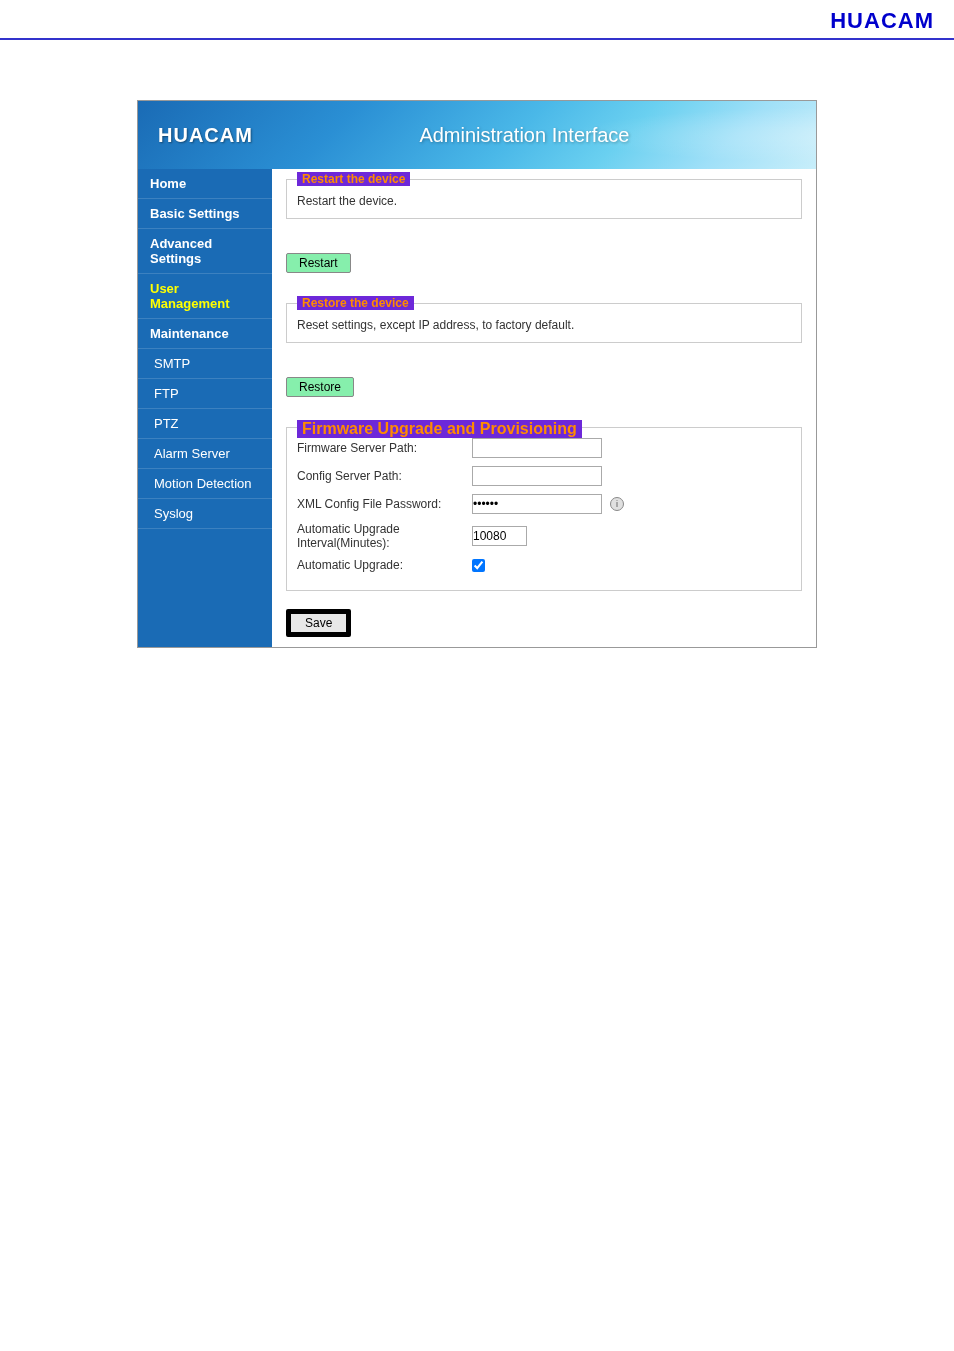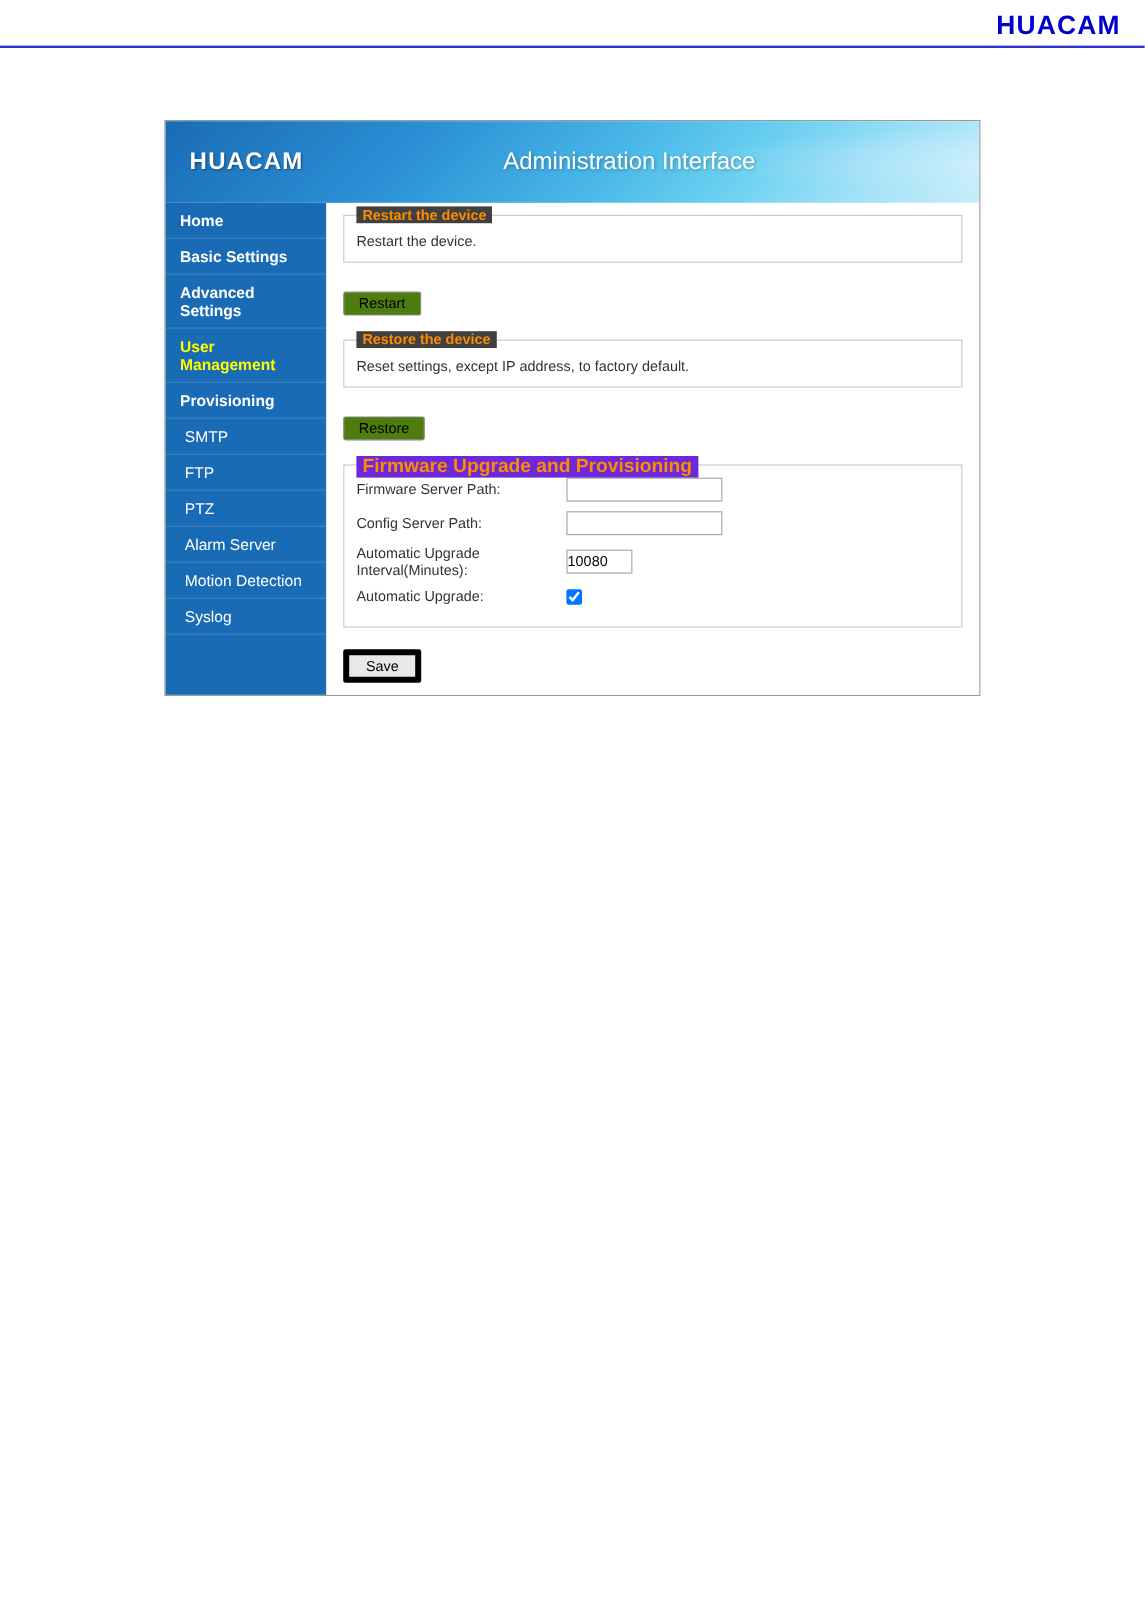--- a/index.html
+++ b/index.html
@@ -118,40 +118,40 @@
     .section-box {
       border: 1px solid #ccc;
       margin-bottom: 12px;
       position: relative;
       padding: 10px 10px 10px;
     }
     .section-legend {
       position: absolute;
       top: -8px;
       left: 10px;
-      background: #404040;
+      background: #6d28d9;
       padding: 0 5px;
       font-size: 12px;
       font-weight: bold;
       color: #ff8c00;
     }
     .section-text {
       font-size: 12px;
       color: #333;
       margin-top: 4px;
     }
 
     .btn {
       display: inline-block;
       padding: 2px 12px;
       border: 1px solid #888;
-      background: #4d7c0f;
+      background: #86efac;
       font-size: 12px;
       cursor: pointer;
-      margin: 12px 0;
+      margin: 22px 0;
       border-radius: 2px;
     }
 
     
     .firmware-section {
       border: 1px solid #ccc;
       margin-bottom: 12px;
       position: relative;
       padding: 10px 10px 10px;
     }
@@ -242,21 +242,21 @@
       <span class="cam-header-title">Administration Interface</span>
     </div>
 
     <div class="cam-body">
 
       <nav class="cam-sidebar">
         <a class="sidebar-item">Home</a>
         <a class="sidebar-item">Basic Settings</a>
         <a class="sidebar-item">Advanced Settings</a>
         <a class="sidebar-item active">User Management</a>
-        <a class="sidebar-item">Provisioning</a>
+        <a class="sidebar-item">Maintenance</a>
         <a class="sidebar-item sub">SMTP</a>
         <a class="sidebar-item sub">FTP</a>
         <a class="sidebar-item sub">PTZ</a>
         <a class="sidebar-item sub">Alarm Server</a>
         <a class="sidebar-item sub">Motion Detection</a>
         <a class="sidebar-item sub">Syslog</a>
       </nav>
 
       <main class="cam-main">
 
@@ -282,20 +282,27 @@
           <div class="form-row">
             <span class="form-label">Firmware Server Path:</span>
             <input type="text" class="form-control form-input" value="" style="">
           </div>
 
           <div class="form-row">
             <span class="form-label">Config Server Path:</span>
             <input type="text" class="form-control form-input" value="" style="">
           </div>
 
+          <div class="form-row">
+            <span class="form-label">XML Config File Password:</span>
+            <div class="password-row">
+              <input type="password" class="form-control form-input" value="123456" style="">
+              <span class="info-icon">i</span>
+            </div>
+          </div>
 
           <div class="form-row">
             <span class="form-label">Automatic Upgrade Interval(Minutes):</span>
             <input type="text" class="form-control form-input-small" value="10080" style="">
           </div>
 
           <div class="form-row">
             <span class="form-label">Automatic Upgrade:</span>
             <input type="checkbox" checked="" style="">
           </div>

